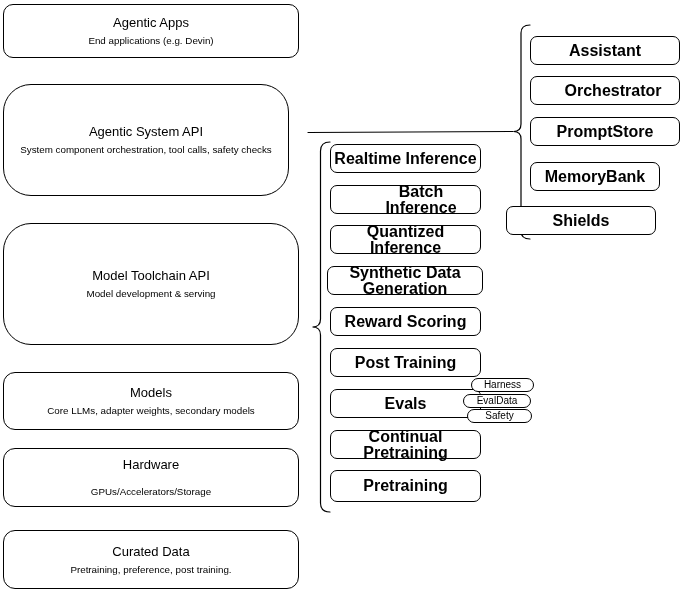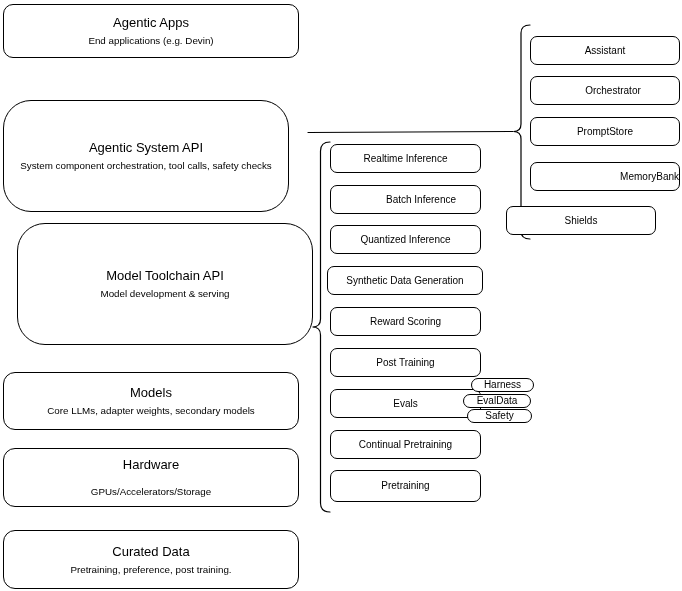--- a/index.html
+++ b/index.html
@@ -25,21 +25,21 @@
     border: 1.3px solid #000000;
     display: flex;
     flex-direction: column;
     align-items: center;
     justify-content: center;
     text-align: center;
     z-index: 2;
   }
   .box .title { font-size: 13px; line-height: 1.25; }
   .box .subtitle { font-size: 9.8px; line-height: 1.2; margin-top: 4px; }
-  .node-label { font-size: 10px; line-height: 1; }
+  .node-label { font-size: 16px; line-height: 1; font-weight: bold; }
   .pill {
     position: absolute;
     box-sizing: border-box;
     background: #ffffff;
     border: 1.2px solid #000000;
     border-radius: 999px;
     display: flex;
     align-items: center;
     justify-content: center;
     font-size: 10px;
@@ -56,26 +56,26 @@
     <path d="M 308 132.5 L 513 131.5" stroke="#000000" stroke-width="1.2" fill="none" stroke-linecap="round"></path>
     <path d="M 530 25 C 524 25 521 27.5 521 33 L 521 124 C 521 129 518.5 131.5 513.5 131.5 C 518.5 131.5 521 134 521 139 L 521 231 C 521 236 524 239 530 239" stroke="#000000" stroke-width="1.2" fill="none" stroke-linecap="round"></path>
     <path d="M 330 142 C 323.5 142 320.5 144.5 320.5 151 L 320.5 319 C 320.5 324.5 318 327 312.5 327 C 318 327 320.5 329.5 320.5 335 L 320.5 503 C 320.5 509.5 323.5 512 330 512" stroke="#000000" stroke-width="1.2" fill="none" stroke-linecap="round"></path>
   </svg>
 
   <div class="box" style="left:3px; top:4px; width:296px; height:54px; border-radius:10px;">
     <div class="title">Agentic Apps</div>
     <div class="subtitle">End applications (e.g. Devin)</div>
   </div>
 
-  <div class="box" style="left:3px; top:100px; width:286px; height:112px; border-radius:28px;">
+  <div class="box" style="left:3px; top:84px; width:286px; height:112px; border-radius:28px;">
     <div class="title">Agentic System API</div>
     <div class="subtitle">System component orchestration, tool calls, safety checks</div>
   </div>
 
-  <div class="box" style="left:3px; top:223px; width:296px; height:122px; border-radius:28px;margin-left:14px;">
+  <div class="box" style="left:3px; top:223px; width:296px; height:122px; border-radius:28px;">
     <div class="title">Model Toolchain API</div>
     <div class="subtitle">Model development &amp; serving</div>
   </div>
 
   <div class="box" style="left:3px; top:372px; width:296px; height:58px; border-radius:12px;">
     <div class="title">Models</div>
     <div class="subtitle">Core LLMs, adapter weights, secondary models</div>
   </div>
 
   <div class="box" style="left:3px; top:448px; width:296px; height:59px; border-radius:12px;gap:9px;">
@@ -139,21 +139,21 @@
   </div>
 
   <div class="box" style="left:530px; top:76px; width:150px; height:29px; border-radius:7px;padding-left:16px;">
     <div class="node-label">Orchestrator</div>
   </div>
 
   <div class="box" style="left:530px; top:117px; width:150px; height:29px; border-radius:7px;">
     <div class="node-label">PromptStore</div>
   </div>
 
-  <div class="box" style="left:530px; top:162px; width:150px; height:29px; border-radius:7px;align-items:flex-end;">
+  <div class="box" style="left:530px; top:162px; width:130px; height:29px; border-radius:7px;">
     <div class="node-label">MemoryBank</div>
   </div>
 
   <div class="box" style="left:506px; top:206px; width:150px; height:29px; border-radius:7px;">
     <div class="node-label">Shields</div>
   </div>
 
 </div>
 
 </body></html>

